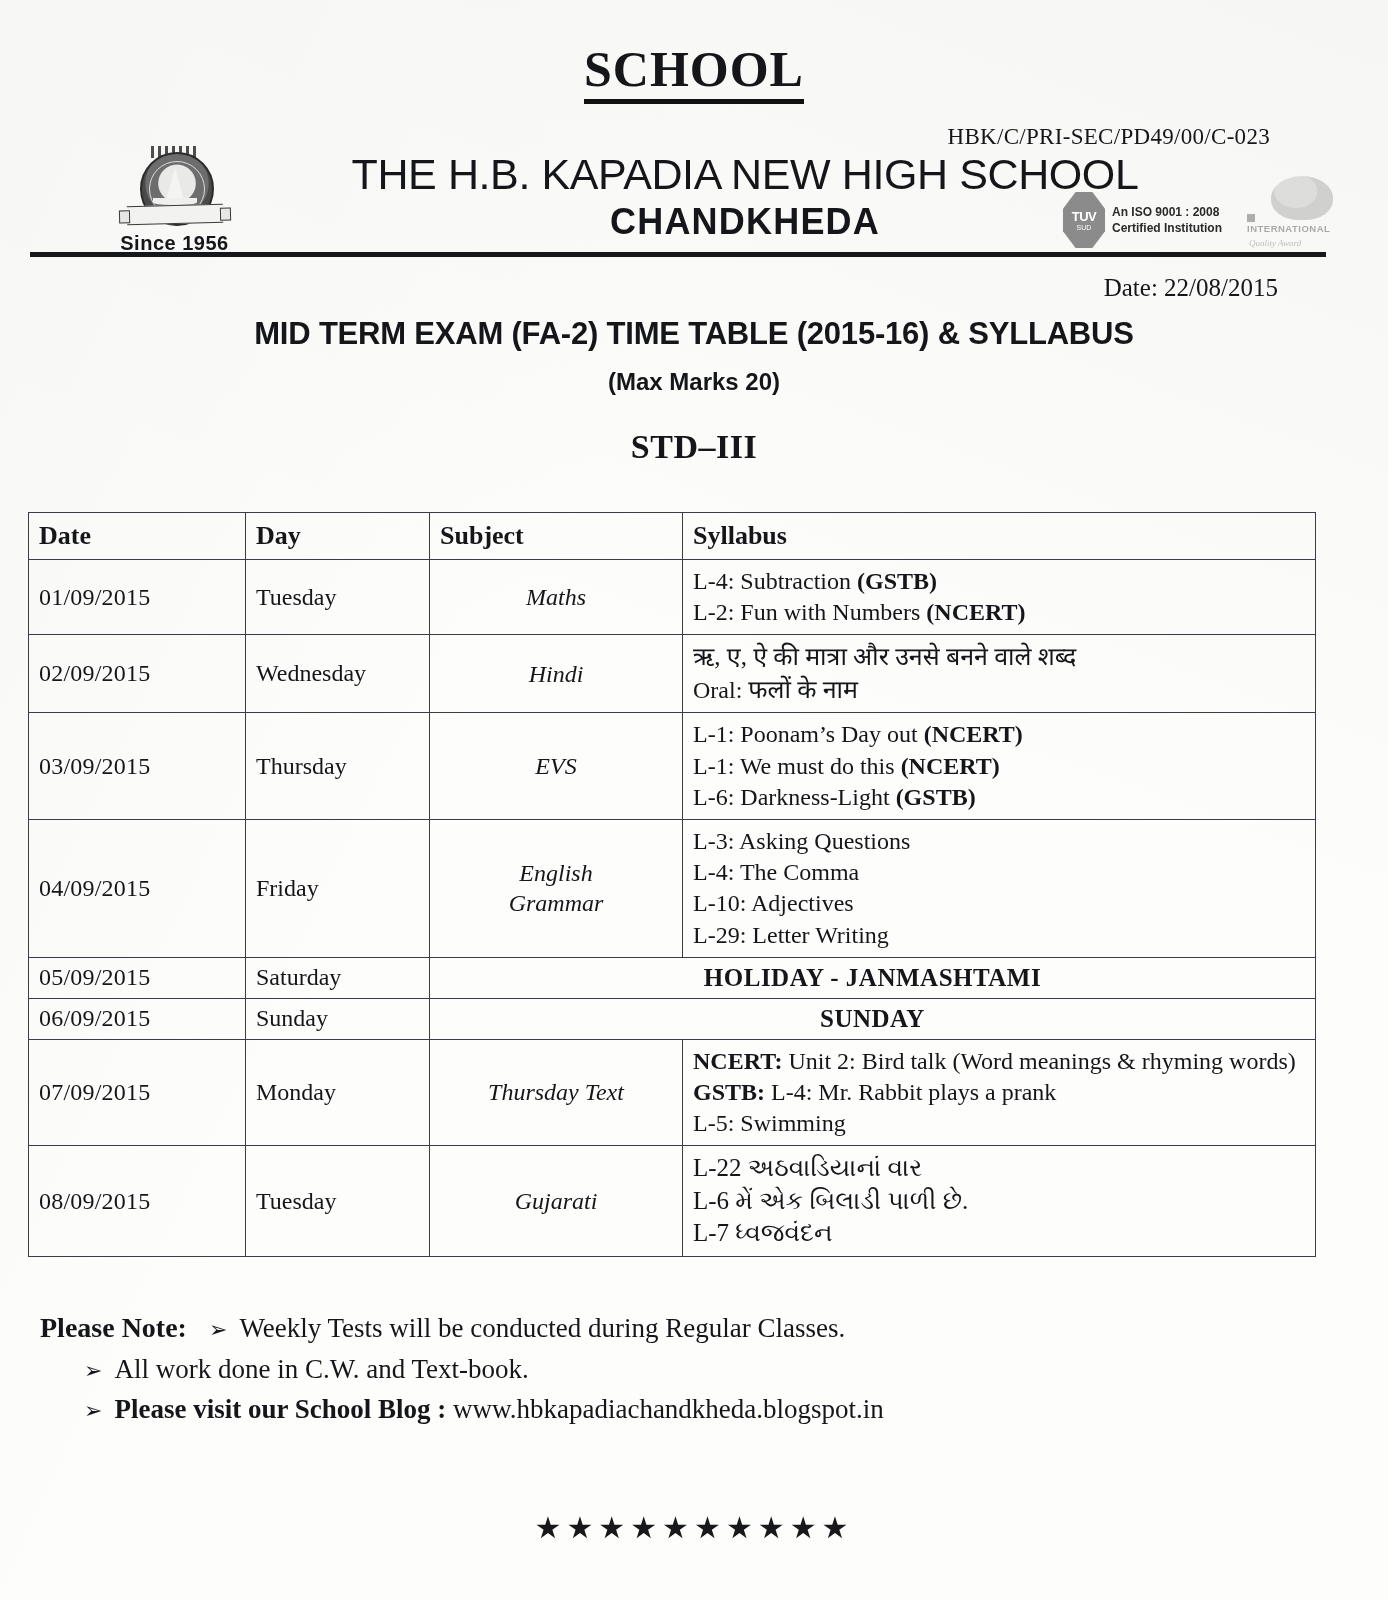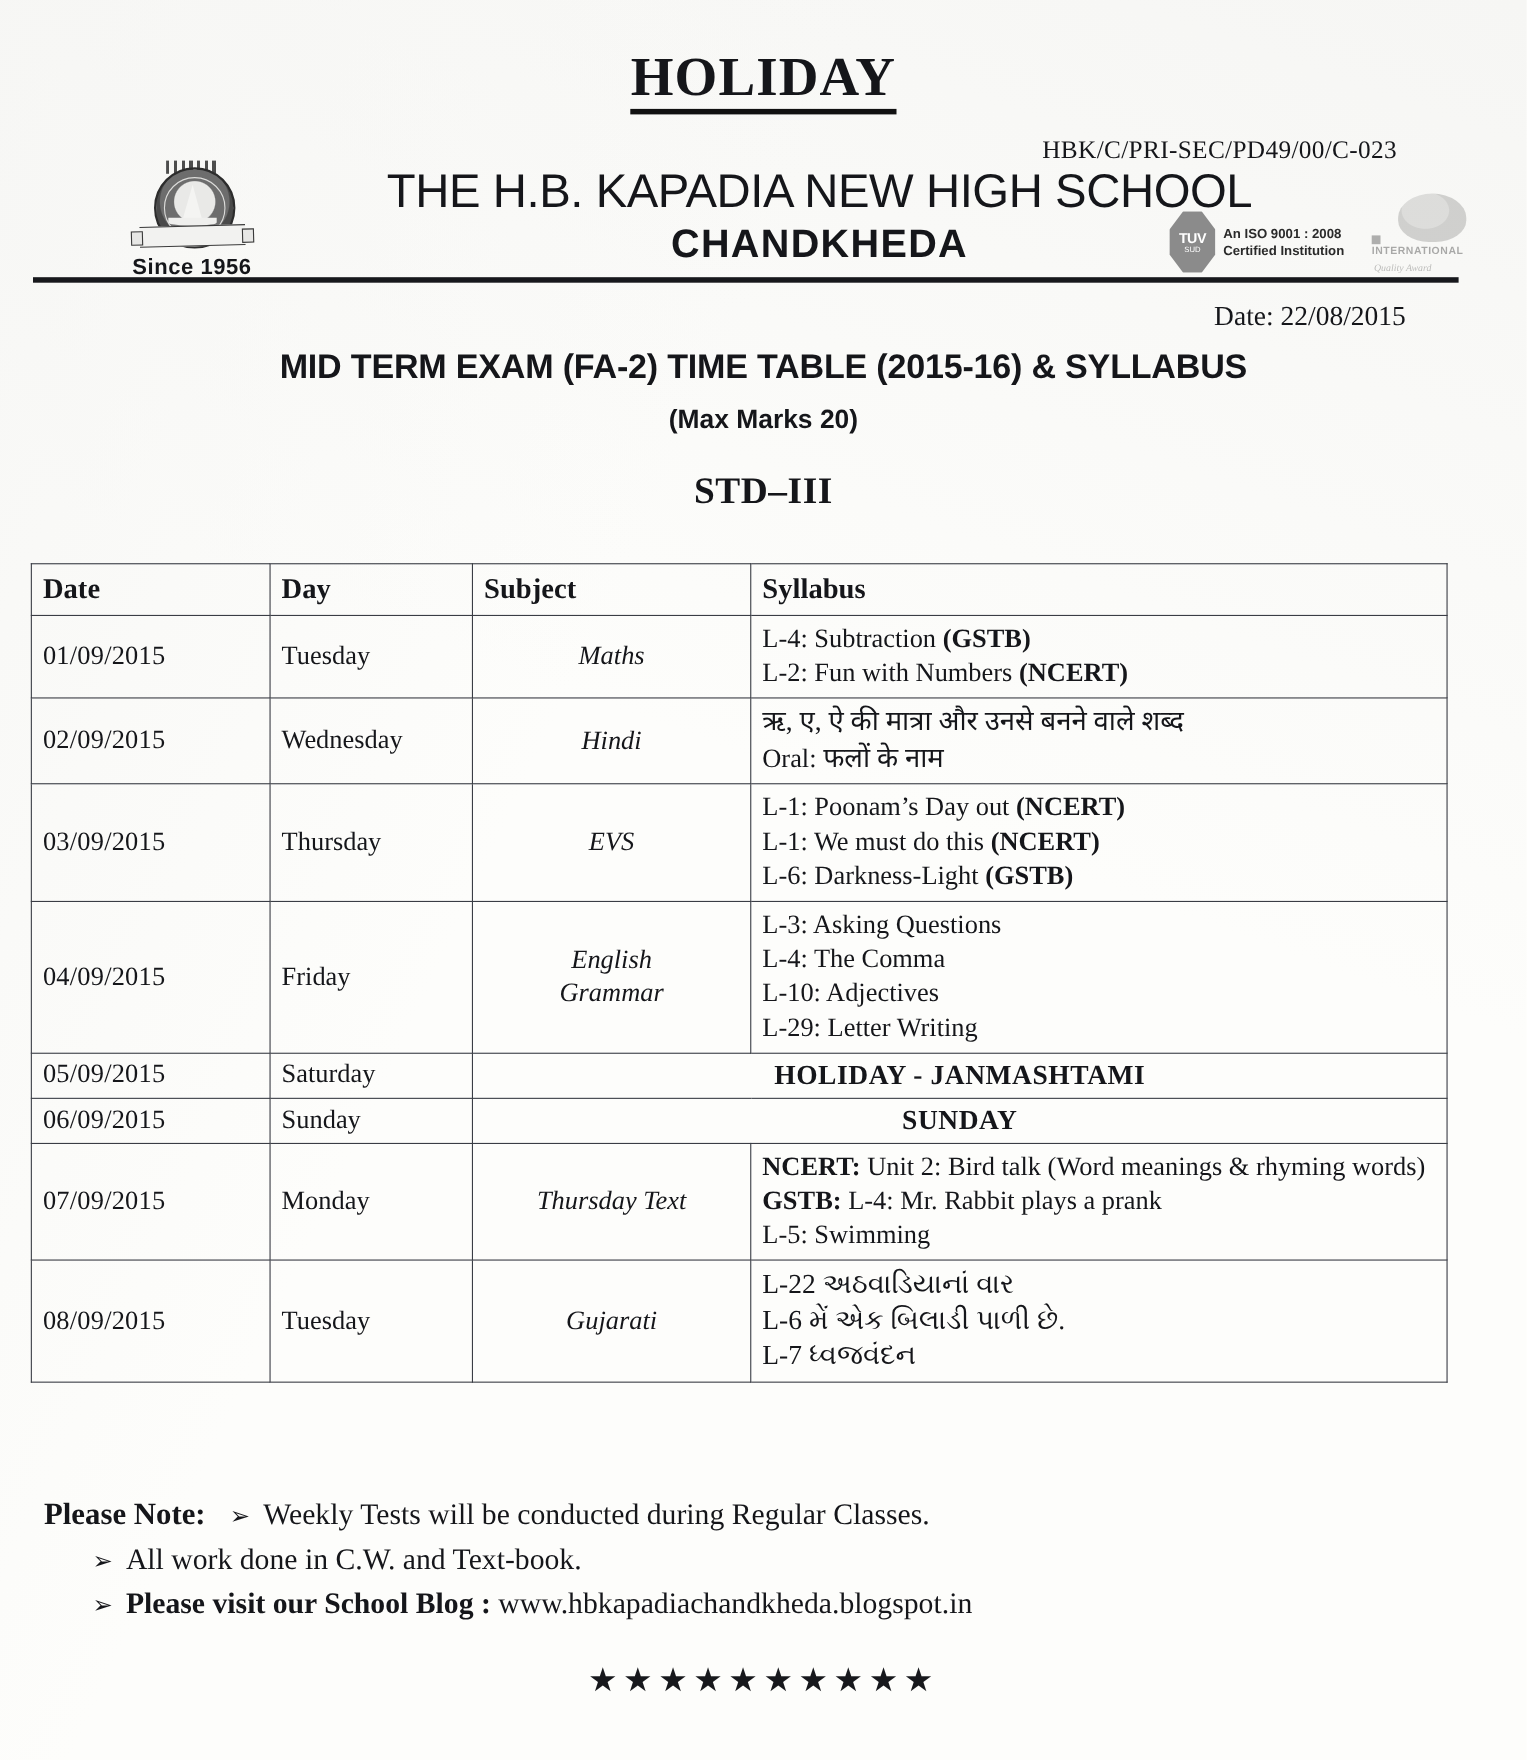--- a/index.html
+++ b/index.html
@@ -378,21 +378,20 @@
     position: absolute;
     top: 1308px;
     left: 40px;
     width: 1200px;
     font-family: "Liberation Serif", serif;
   }
   .note-row1 {
     display: flex;
     align-items: baseline;
     gap: 22px;
-    margin-top: 48px;
   }
   .note-label {
     font-weight: bold;
     font-size: 28px;
     white-space: nowrap;
   }
   .note-item {
     display: flex;
     align-items: baseline;
     gap: 12px;
@@ -418,21 +417,21 @@
     letter-spacing: 5px;
     color: #17181c;
   }
 </style>
 </head>
 <body>
 
 <div class="page">
 
   <div class="revised-wrap">
-    <span class="revised">HOLIDAY</span>
+    <span class="revised">SCHOOL</span>
   </div>
 
   <div class="docref">HBK/C/PRI-SEC/PD49/00/C-023</div>
 
   <div class="letterhead">
 
     <div class="crest">
       <div class="crest-seal">
         <div class="topmark"></div>
         <div class="ring"></div>

